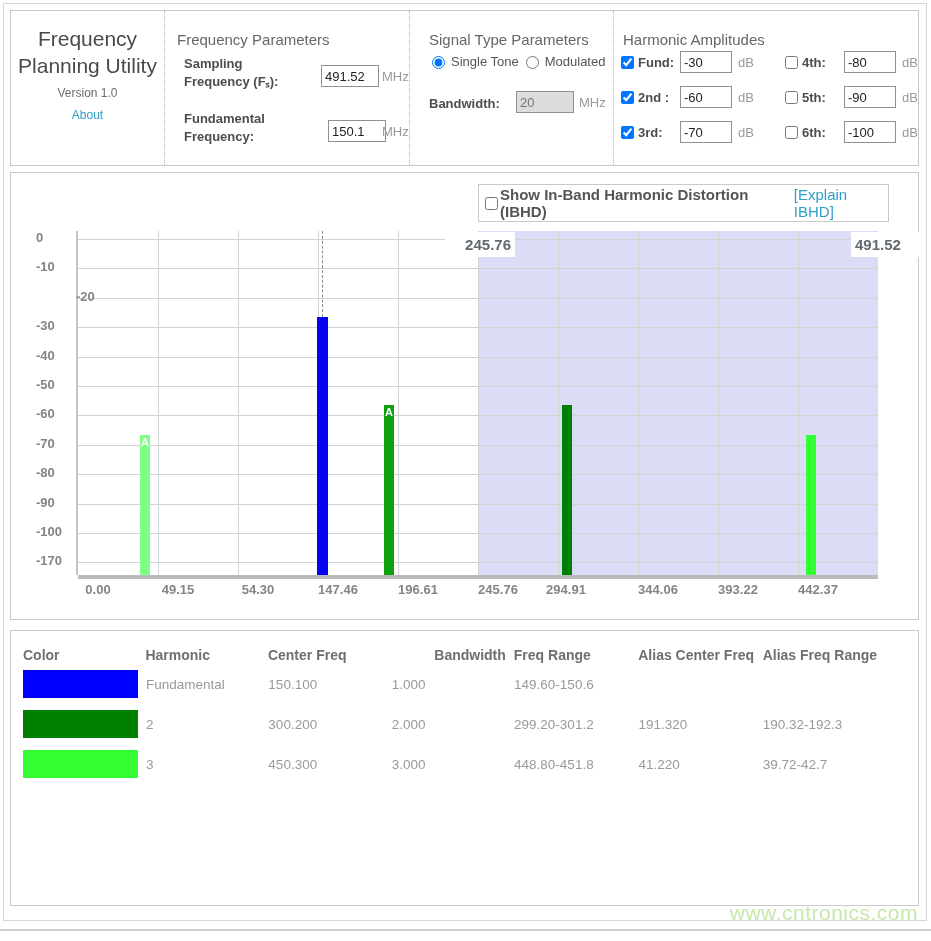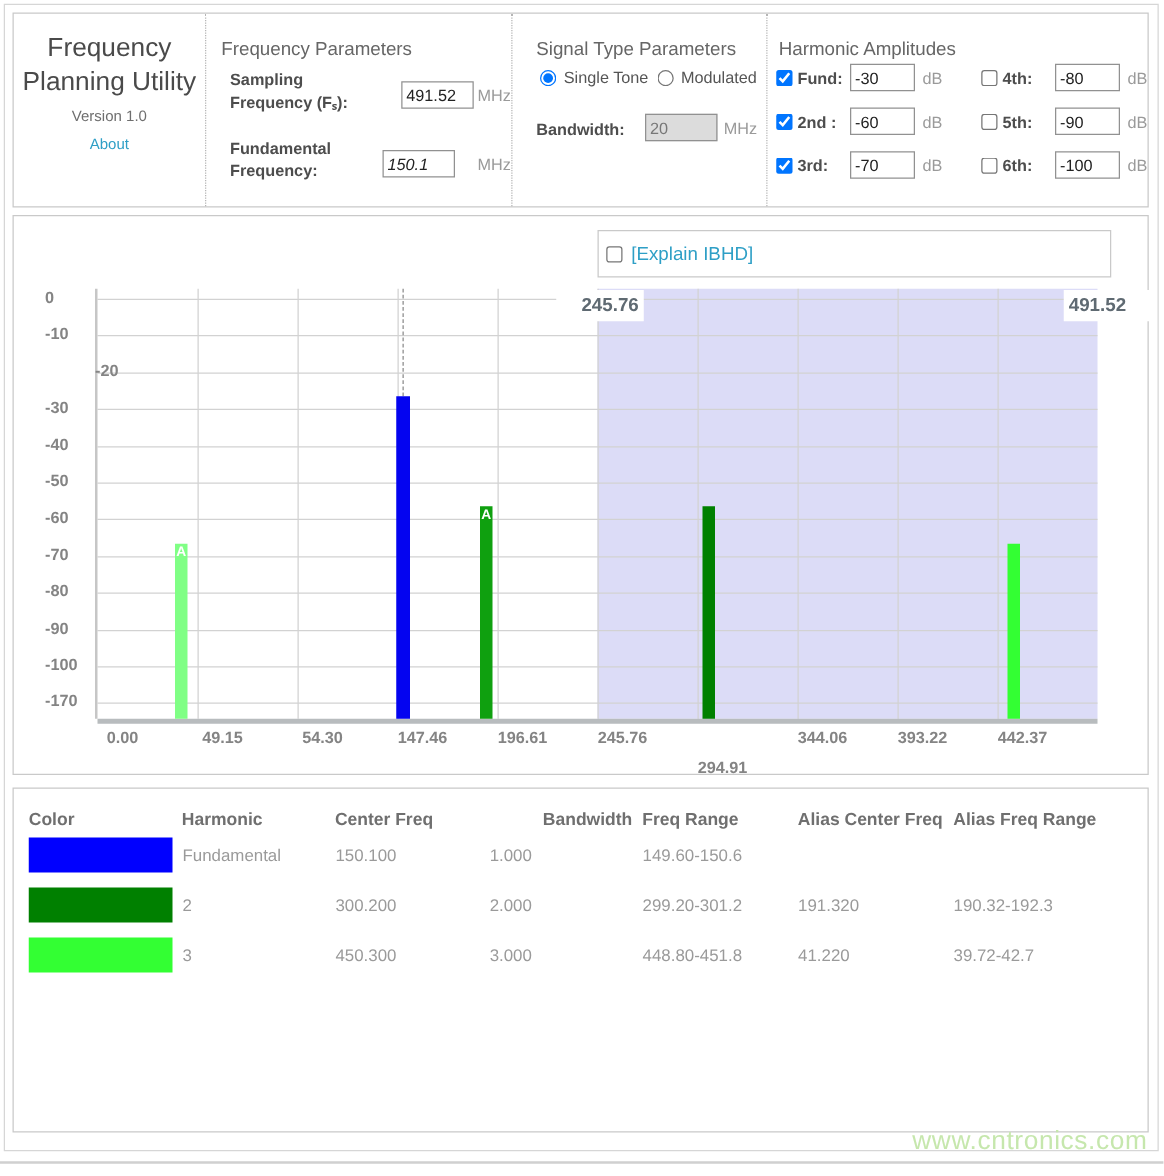--- a/index.html
+++ b/index.html
@@ -82,21 +82,21 @@
     <div class="vsep" style="left:153px"></div>
     <div class="vsep" style="left:398px"></div>
     <div class="vsep" style="left:602px"></div>
 
     <div class="sec" style="left:153px;width:245px">
       <div class="sec-title" style="left:13px;top:20px">Frequency Parameters</div>
       <div class="blabel" style="left:20px;top:44px;width:125px">Sampling Frequency (Fₛ):</div>
       <input class="tinput" style="left: 157px; top: 54px;" value="491.52">
       <div class="unit" style="left:218px;top:58px">MHz</div>
       <div class="blabel" style="left:20px;top:99px;width:125px">Fundamental Frequency:</div>
-      <input class="tinput" style="left: 142px; top: 109px; font-style: italic;" value="150.1">
+      <input class="tinput" style="left: 164px; top: 109px;" value="150.1">
       <div class="unit" style="left:218px;top:113px">MHz</div>
     </div>
 
     <div class="sec" style="left:408px;width:194px">
       <div class="sec-title" style="left:10px;top:20px">Signal Type Parameters</div>
       <div class="radio-row" style="left:8px;top:42px">
         <input type="radio" name="sigtype" id="radio-single" checked="" style="">
         <span>Single Tone</span>
         <input type="radio" name="sigtype" id="radio-mod" style="margin-left: 4px;">
         <span>Modulated</span>
@@ -147,20 +147,21 @@
             <input class="hval" value="-100" style="">
             <span class="hunit">dB</span>
           </div>
         </div>
     </div>
   </div>
 
   <div class="panel" id="mid-panel">
     <div id="ibhd-box">
       <input type="checkbox" id="ibhd-check" style="">
+      <span id="ibhd-label">Show In-Band Harmonic Distortion (IBHD)</span>
       <span id="ibhd-link">[Explain IBHD]</span>
     </div>
     <div id="chart">
         <div class="abs" style="left: 467px; top: 58px; width: 400px; height: 344px; background: rgb(220, 220, 247);"></div>
         <div class="abs gline" style="left: 67px; top: 66px; width: 800px; height: 1px;"></div>
         <div class="abs gline" style="left: 67px; top: 95.4px; width: 800px; height: 1px;"></div>
         <div class="abs gline" style="left: 67px; top: 124.8px; width: 800px; height: 1px;"></div>
         <div class="abs gline" style="left: 67px; top: 154.2px; width: 800px; height: 1px;"></div>
         <div class="abs gline" style="left: 67px; top: 183.6px; width: 800px; height: 1px;"></div>
         <div class="abs gline" style="left: 67px; top: 213px; width: 800px; height: 1px;"></div>
@@ -192,21 +193,21 @@
         <div class="abs ytick" style="left: 25px; top: 292.2px;">-80</div>
         <div class="abs ytick" style="left: 25px; top: 321.6px;">-90</div>
         <div class="abs ytick" style="left: 25px; top: 351px;">-100</div>
         <div class="abs ytick" style="left: 25px; top: 380.4px;">-170</div>
         <div class="abs xtick" style="left: 52px; top: 409px;">0.00</div>
         <div class="abs xtick" style="left: 132px; top: 409px;">49.15</div>
         <div class="abs xtick" style="left: 212px; top: 409px;">54.30</div>
         <div class="abs xtick" style="left: 292px; top: 409px;">147.46</div>
         <div class="abs xtick" style="left: 372px; top: 409px;">196.61</div>
         <div class="abs xtick" style="left: 452px; top: 409px;">245.76</div>
-        <div class="abs xtick" style="left: 532px; top: 409px; margin-top: 24px;">294.91</div>
+        <div class="abs xtick" style="left: 520px; top: 409px;">294.91</div>
         <div class="abs xtick" style="left: 612px; top: 409px;">344.06</div>
         <div class="abs xtick" style="left: 692px; top: 409px;">393.22</div>
         <div class="abs xtick" style="left: 772px; top: 409px;">442.37</div>
         <div class="abs zonelab" style="left: 434px; top: 59px; width: 62px; text-align: right;">245.76</div>
         <div class="abs zonelab" style="left: 840px; top: 59px; width: 64px; text-align: left;">491.52</div>
         <div class="abs" style="left: 311px; top: 58px; width: 0px; height: 86.2px; border-left: 1px dashed rgb(138, 138, 138);"></div>
         <div class="bar" style="left: 129px; top: 261.8px; width: 10px; height: 140.2px; background: rgb(128, 255, 133);">
           <span class="amark">A</span>
         </div>
         <div class="bar" style="left: 306px; top: 144.2px; width: 11px; height: 257.8px; background: rgb(4, 4, 240);"></div>

